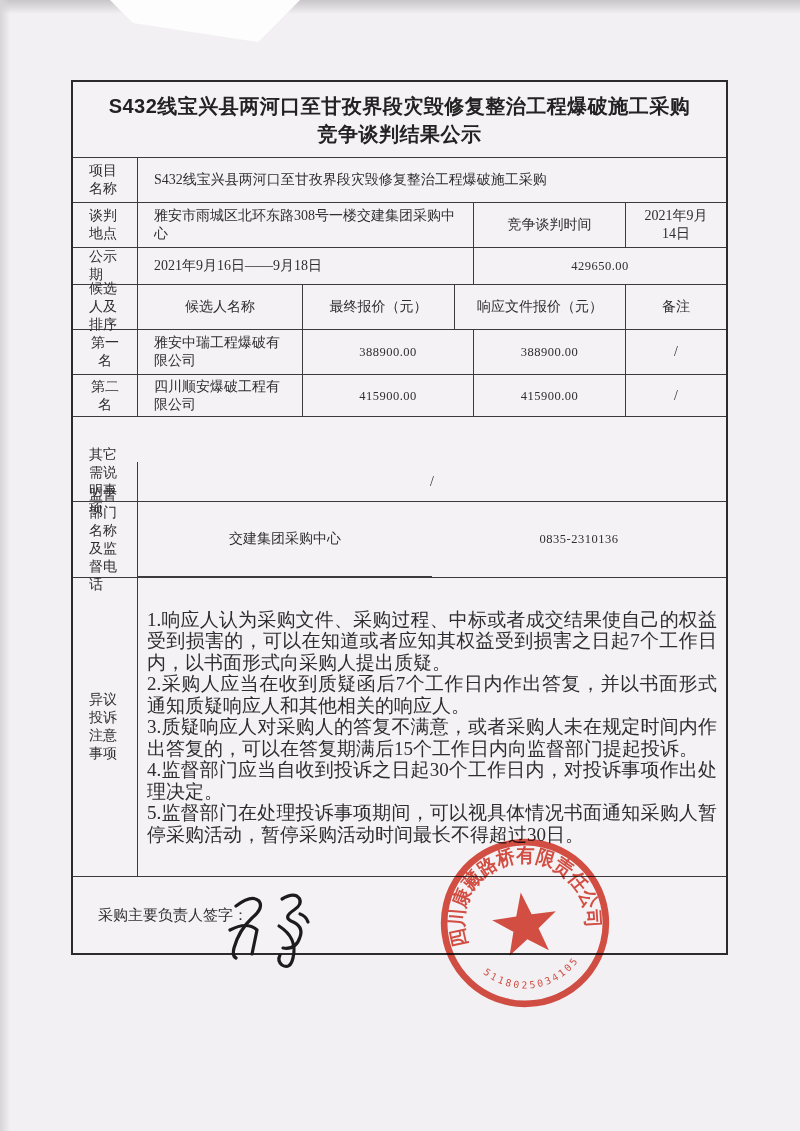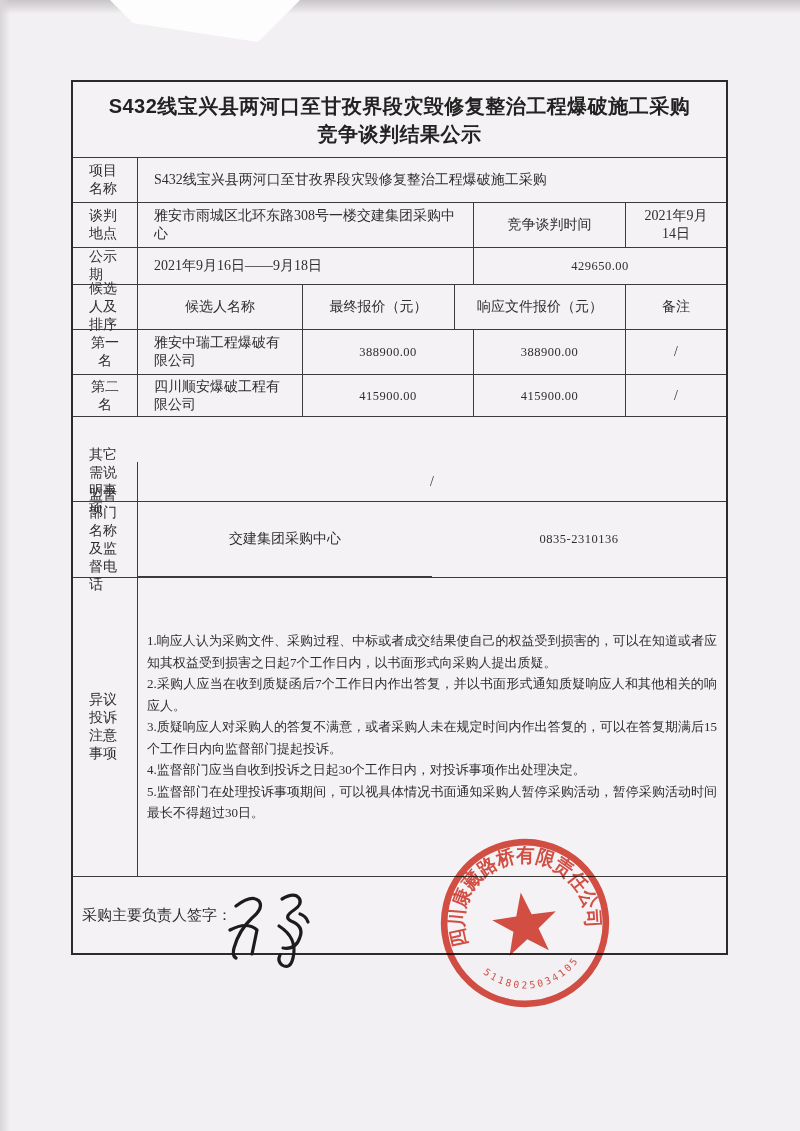--- a/index.html
+++ b/index.html
@@ -75,25 +75,25 @@
   .sup-right{flex:1;display:flex;flex-direction:row;}
   .sup-sub{flex:1;display:flex;align-items:center;justify-content:center;box-sizing:border-box;}
   .sup-sub:first-child{border-bottom:1px solid #3b3b3b;}
 
   .r-complaints{height:299px;}
   .complaint-body{
     flex:1;display:flex;flex-direction:column;justify-content:center;
     padding:6px 9px;box-sizing:border-box;
   }
   .complaint-body p{
-    margin:0;font-size:13px;line-height:21.5px;text-align:justify;
+    margin:0;font-size:19px;line-height:21.5px;text-align:justify;
   }
 
   .r-sign{height:76px;border-bottom:none;}
-  .sign-cell{flex:1;display:flex;align-items:center;padding-left:9px;font-size:15px;}
+  .sign-cell{flex:1;display:flex;align-items:center;padding-left:25px;font-size:15px;}
 
   .signature-svg{
     position:absolute;left:222px;top:886px;width:110px;height:84px;
     pointer-events:none;
   }
   .stamp{
     position:absolute;left:438px;top:836px;width:174px;height:174px;
     opacity:0.88;
     mix-blend-mode:multiply;
     transform:rotate(-8deg);

